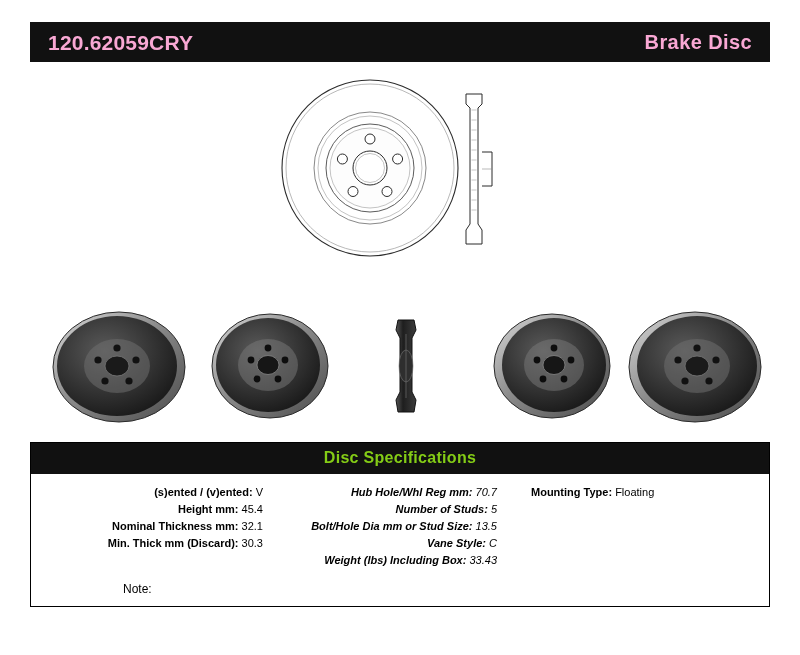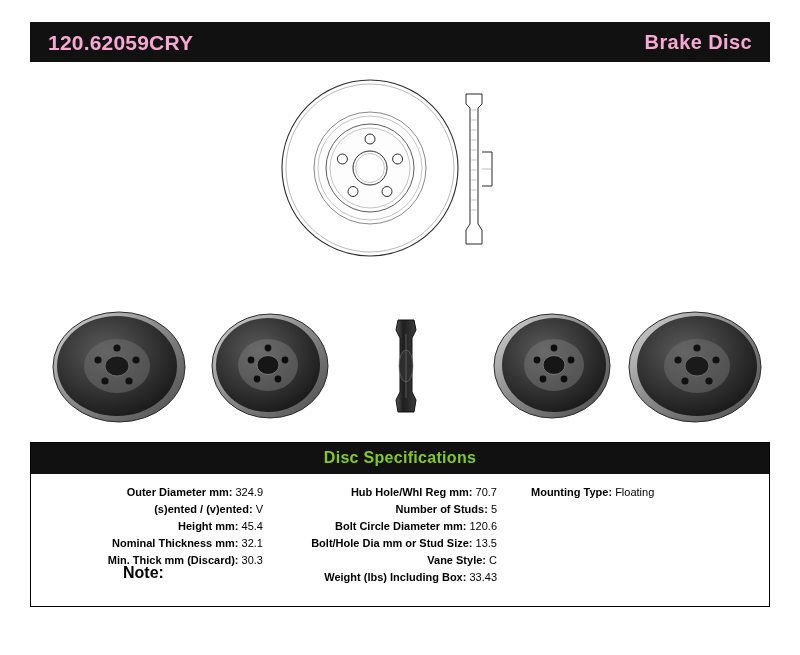--- a/index.html
+++ b/index.html
@@ -100,37 +100,38 @@
   }
   .col-left {
     left: 0;
     width: 232px;
     text-align: right;
   }
   .col-mid {
     left: 240px;
     width: 226px;
     text-align: right;
+    font-style: italic;
   }
   .col-right {
     left: 500px;
     width: 230px;
     text-align: left;
   }
   .spec-line {
     white-space: nowrap;
   }
   .spec-line .lbl { font-weight: bold; }
   .spec-line .val { font-weight: normal; }
   .note {
     position: absolute;
     left: 92px;
-    bottom: 24px;
-    font-size: 16px;
-    font-weight: bold;
+    bottom: 10px;
+    font-size: 12px;
+    font-weight: normal;
   }
 </style>
 </head>
 <body>
 
 <div class="header">
   <div class="part-no">120.62059CRY</div>
   <div class="doc-type">Brake Disc</div>
 </div>
 
@@ -255,24 +256,20 @@
     </svg>
   </div>
 </div>
 
 <div class="spec-block">
   <div class="spec-title">Disc Specifications</div>
   <div class="spec-body">
 
     <div class="col col-left">
       <div class="spec-line">
-        <span class="lbl">Outer Diameter mm:</span>
-        <span class="val">324.9</span>
-      </div>
-      <div class="spec-line">
         <span class="lbl">(s)ented / (v)ented:</span>
         <span class="val">V</span>
       </div>
       <div class="spec-line">
         <span class="lbl">Height mm:</span>
         <span class="val">45.4</span>
       </div>
       <div class="spec-line">
         <span class="lbl">Nominal Thickness mm:</span>
         <span class="val">32.1</span>
@@ -284,24 +281,20 @@
     </div>
 
     <div class="col col-mid">
       <div class="spec-line">
         <span class="lbl">Hub Hole/Whl Reg mm:</span>
         <span class="val">70.7</span>
       </div>
       <div class="spec-line">
         <span class="lbl">Number of Studs:</span>
         <span class="val">5</span>
-      </div>
-      <div class="spec-line">
-        <span class="lbl">Bolt Circle Diameter mm:</span>
-        <span class="val">120.6</span>
       </div>
       <div class="spec-line">
         <span class="lbl">Bolt/Hole Dia mm or Stud Size:</span>
         <span class="val">13.5</span>
       </div>
       <div class="spec-line">
         <span class="lbl">Vane Style:</span>
         <span class="val">C</span>
       </div>
       <div class="spec-line">

